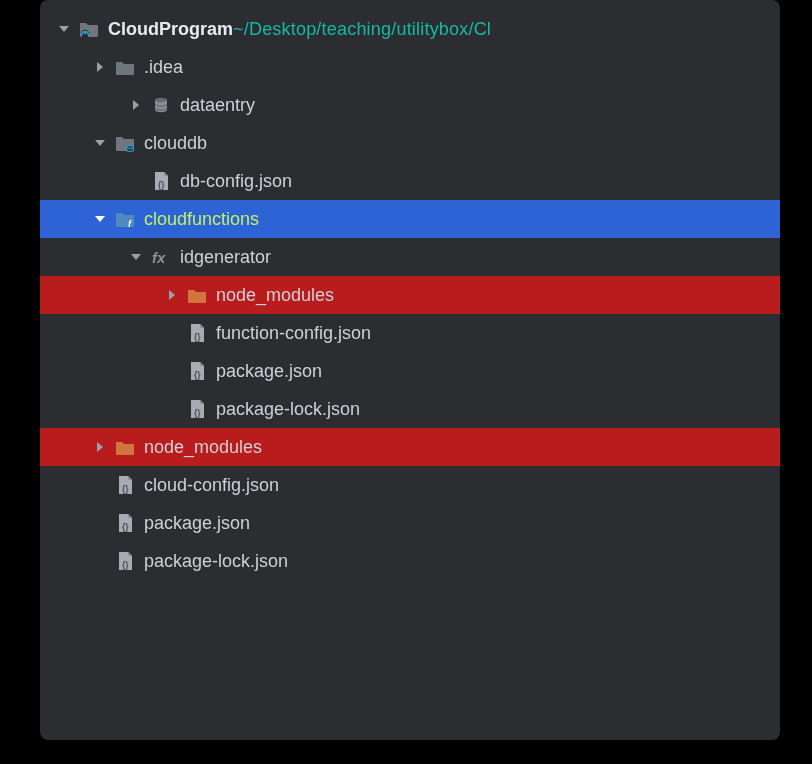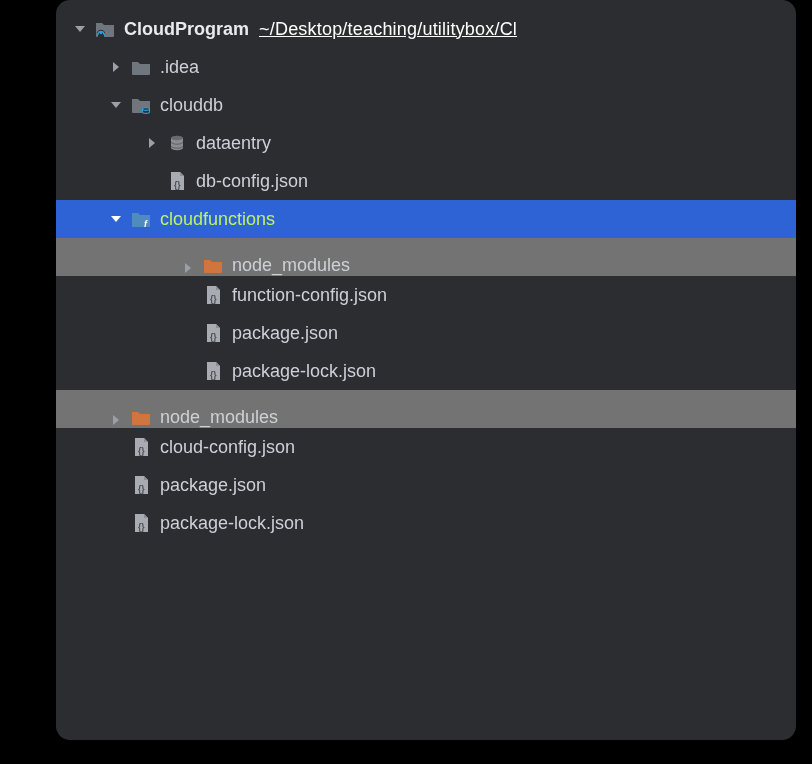--- a/index.html
+++ b/index.html
@@ -1,58 +1,58 @@
 <!DOCTYPE html>
 <html><head>
 <meta charset="utf-8">
 <style>
   * { box-sizing: border-box; margin: 0; padding: 0; }
   html, body { width: 812px; height: 764px; background: #000; overflow: hidden; font-family: "Segoe UI", "Helvetica Neue", Arial, sans-serif; }
   .panel {
     position: absolute;
-    left: 56px; top: 0;
+    left: 40px; top: 0;
     width: 740px; height: 740px;
     background: #2b2d30;
-    border-radius: 14px;
+    border-radius: 8px;
     box-shadow: 0 18px 40px rgba(0,0,0,0.55);
     overflow: hidden;
     color: #ced0d6;
     font-size: 18px;
   }
   .tree { padding-top: 10px; }
   .row {
     display: flex;
     align-items: center;
     height: 38px;
     white-space: nowrap;
     cursor: default;
     user-select: none;
   }
   .row.selected { background: #2e63d6; color: #ffffff; }
-  .row.excluded { background: #737373; align-items: flex-end; }
+  .row.excluded { background: #b91c1c; }
   .arrow {
     width: 16px; height: 16px;
     margin-right: 6px;
     flex: 0 0 auto;
     color: #9aa0a6;
   }
   .row.selected .arrow { color: #ffffff; }
   .arrow svg { width: 16px; height: 16px; display: block; }
   .arrow.none { visibility: hidden; }
   .icon {
     width: 22px; height: 22px;
     margin-right: 8px;
     flex: 0 0 auto;
     display: flex; align-items: center; justify-content: center;
   }
   .icon svg { width: 22px; height: 22px; display: block; }
   .label { flex: 0 0 auto; }
   .label.bold { font-weight: 700; color: #e8eaed; }
   .row.selected .label { color: #bef264; }
-  .hint { color: #ffffff; margin-left: 10px; letter-spacing: 0.2px; text-decoration: underline; }
+  .hint { color: #14b8a6; letter-spacing: 0.2px; }
   .indent { flex: 0 0 auto; }
 
   
   .c-folder-muted { fill: #6f767e; }
   .c-folder-special { fill: #4f8bbf; }
   .c-folder-orange { fill: #d1743d; }
   .c-db { fill: #888d93; }
   .c-ts-badge { fill: #2f74c0; }
   .c-fx { fill: #889098; font-style: italic; }
   .overlay-text { font-family: inherit; font-weight: 700; }
@@ -88,56 +88,56 @@
           </svg>
         </span>
         <span class="icon">
           <svg viewBox="0 0 22 22">
             <path class="c-folder-muted" d="M2 6 h6 l2 2 h10 v10 a1 1 0 0 1 -1 1 H3 a1 1 0 0 1 -1 -1 Z"></path>
           </svg>
         </span>
         <span class="label">.idea</span>
       </div>
       <div class="row">
+        <span class="indent" style="width: 88px;"></span>
+        <span class="arrow ">
+          <svg viewBox="0 0 16 16">
+            <path d="M5 3 L11 8 L5 13 Z" fill="currentColor"></path>
+          </svg>
+        </span>
+        <span class="icon">
+          <svg viewBox="0 0 22 22">
+    <ellipse cx="11" cy="6" rx="6" ry="2.2" class="c-db"></ellipse>
+    <path d="M5 6 v10 a6 2.2 0 0 0 12 0 V6" class="c-db"></path>
+    <ellipse cx="11" cy="6" rx="6" ry="2.2" fill="#2b2d30" opacity="0.35"></ellipse>
+    <path d="M5 10 a6 2.2 0 0 0 12 0 M5 14 a6 2.2 0 0 0 12 0" stroke="#2b2d30" stroke-width="1" fill="none" opacity="0.45"></path>
+  </svg>
+        </span>
+        <span class="label">dataentry</span>
+      </div>
+      <div class="row">
         <span class="indent" style="width: 52px;"></span>
         <span class="arrow ">
           <svg viewBox="0 0 16 16">
             <path d="M3 5 L8 11 L13 5 Z" fill="currentColor"></path>
           </svg>
         </span>
         <span class="icon">
           <svg viewBox="0 0 22 22">
     <path class="c-folder-muted" d="M2 5 h6 l2 2 h10 v11 a1 1 0 0 1 -1 1 H3 a1 1 0 0 1 -1 -1 Z"></path>
     <ellipse cx="16" cy="15" rx="3.5" ry="1.4" fill="#2b2d30"></ellipse>
     <path d="M12.5 15 v3 a3.5 1.4 0 0 0 7 0 v-3" fill="#2b2d30"></path>
     <ellipse cx="16" cy="15" rx="3.5" ry="1.4" fill="none" stroke="#2f9fd8" stroke-width="1.1"></ellipse>
     <path d="M12.5 15 v3 a3.5 1.4 0 0 0 7 0 v-3" fill="none" stroke="#2f9fd8" stroke-width="1.1"></path>
   </svg>
         </span>
         <span class="label">clouddb</span>
       </div>
       <div class="row">
         <span class="indent" style="width: 88px;"></span>
-        <span class="arrow ">
-          <svg viewBox="0 0 16 16">
-            <path d="M5 3 L11 8 L5 13 Z" fill="currentColor"></path>
-          </svg>
-        </span>
-        <span class="icon">
-          <svg viewBox="0 0 22 22">
-    <ellipse cx="11" cy="6" rx="6" ry="2.2" class="c-db"></ellipse>
-    <path d="M5 6 v10 a6 2.2 0 0 0 12 0 V6" class="c-db"></path>
-    <ellipse cx="11" cy="6" rx="6" ry="2.2" fill="#2b2d30" opacity="0.35"></ellipse>
-    <path d="M5 10 a6 2.2 0 0 0 12 0 M5 14 a6 2.2 0 0 0 12 0" stroke="#2b2d30" stroke-width="1" fill="none" opacity="0.45"></path>
-  </svg>
-        </span>
-        <span class="label">dataentry</span>
-      </div>
-      <div class="row">
-        <span class="indent" style="width: 88px;"></span>
         <span class="arrow none"></span>
         <span class="icon">
           <svg viewBox="0 0 22 22">
     <path d="M5 2 h9 l4 4 v14 H5 Z" fill="#a8acb2"></path>
     <path d="M14 2 v4 h4" fill="#8a8f95"></path>
     <text x="8" y="18" font-size="8.5" class="overlay-text" fill="#4a4d52">{}</text>
   </svg>
         </span>
         <span class="label">db-config.json</span>
       </div>
@@ -148,20 +148,34 @@
             <path d="M3 5 L8 11 L13 5 Z" fill="currentColor"></path>
           </svg>
         </span>
         <span class="icon">
           <svg viewBox="0 0 22 22">
     <path class="c-folder-special" d="M2 5 h6 l2 2 h10 v11 a1 1 0 0 1 -1 1 H3 a1 1 0 0 1 -1 -1 Z"></path>
     <text x="14" y="19" font-size="9" class="overlay-text" fill="#ffffff" font-style="italic">f</text>
   </svg>
         </span>
         <span class="label">cloudfunctions</span>
+      </div>
+      <div class="row">
+        <span class="indent" style="width: 88px;"></span>
+        <span class="arrow ">
+          <svg viewBox="0 0 16 16">
+            <path d="M3 5 L8 11 L13 5 Z" fill="currentColor"></path>
+          </svg>
+        </span>
+        <span class="icon">
+          <svg viewBox="0 0 22 22">
+    <text x="2" y="17" font-size="15" class="c-fx" font-style="italic" font-weight="600">fx</text>
+  </svg>
+        </span>
+        <span class="label">idgenerator</span>
       </div>
       <div class="row excluded">
         <span class="indent" style="width: 124px;"></span>
         <span class="arrow ">
           <svg viewBox="0 0 16 16">
             <path d="M5 3 L11 8 L5 13 Z" fill="currentColor"></path>
           </svg>
         </span>
         <span class="icon">
           <svg viewBox="0 0 22 22">

